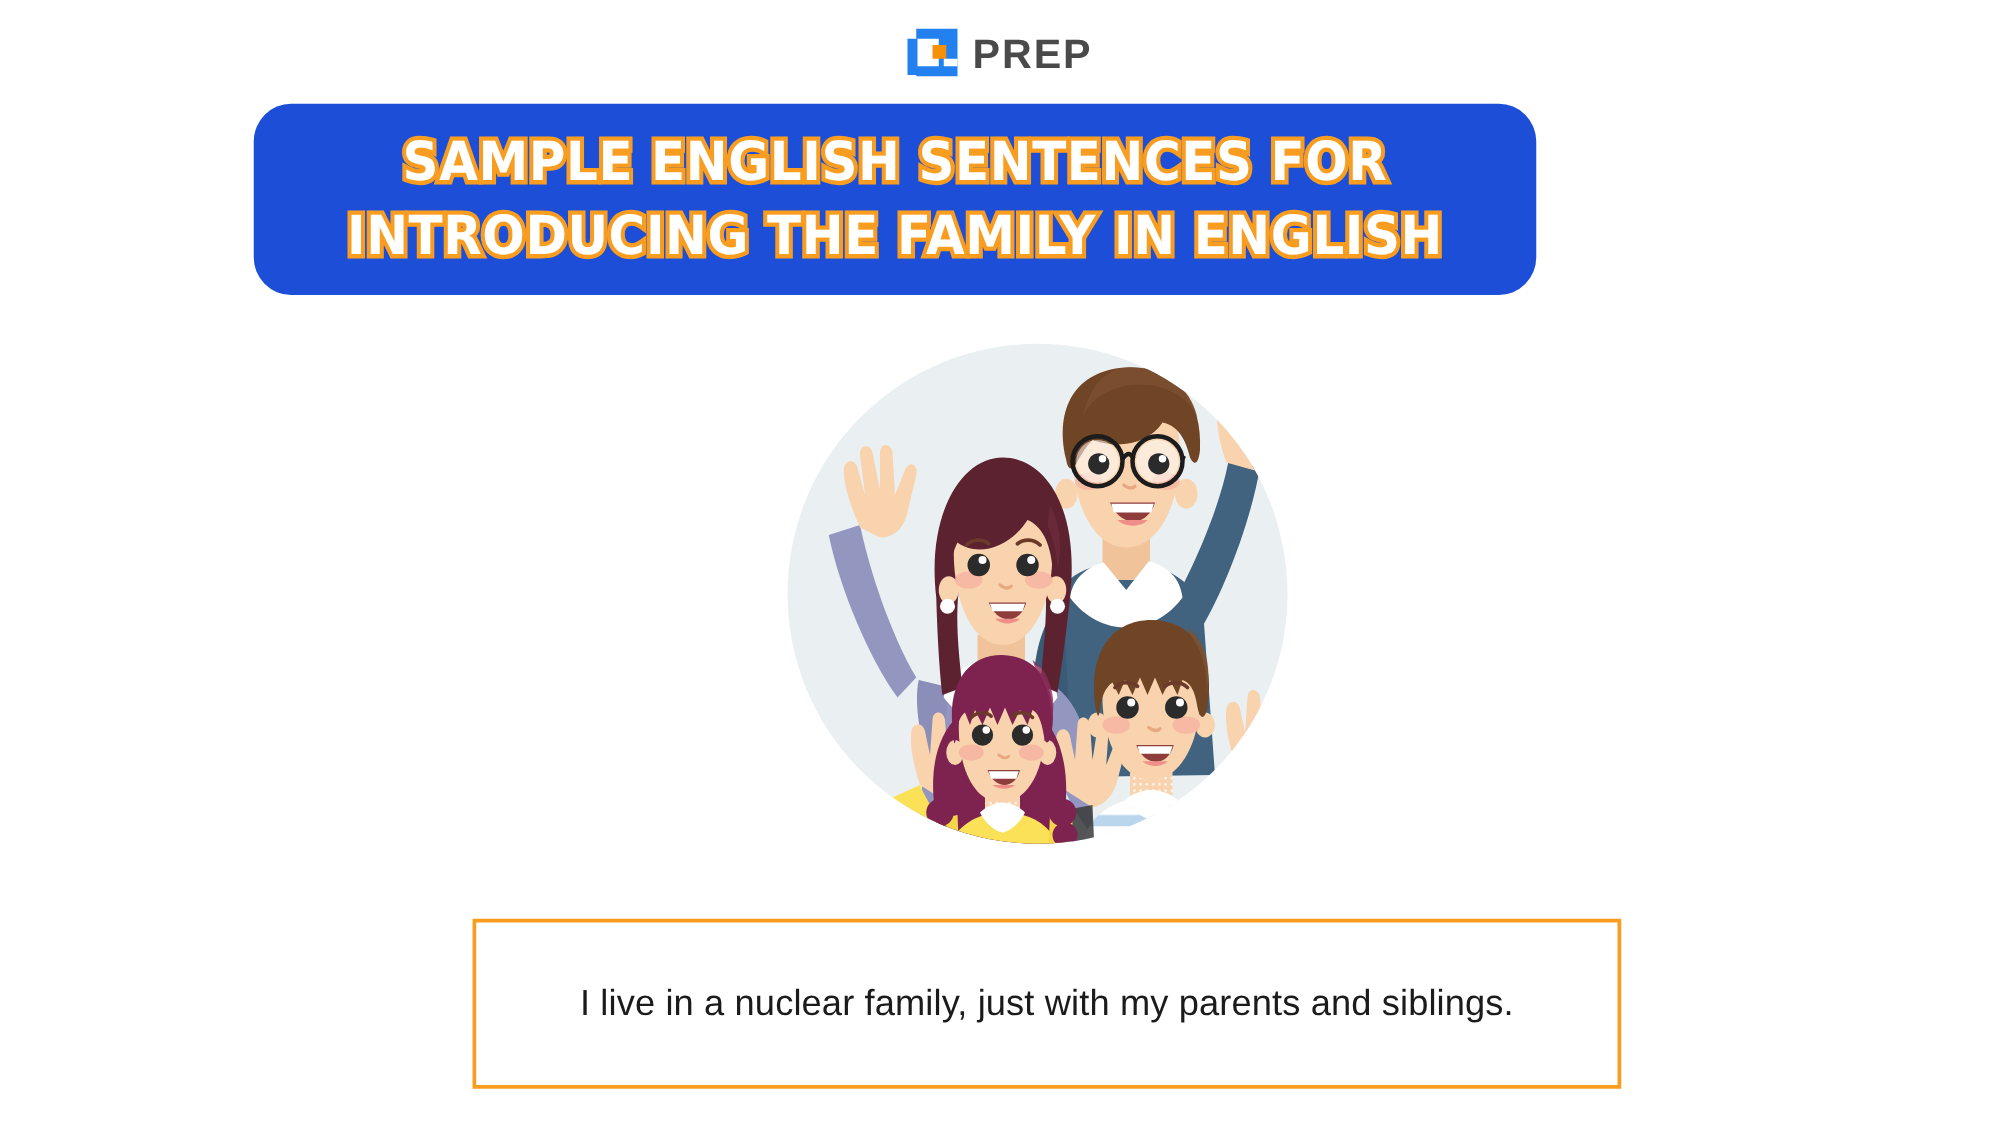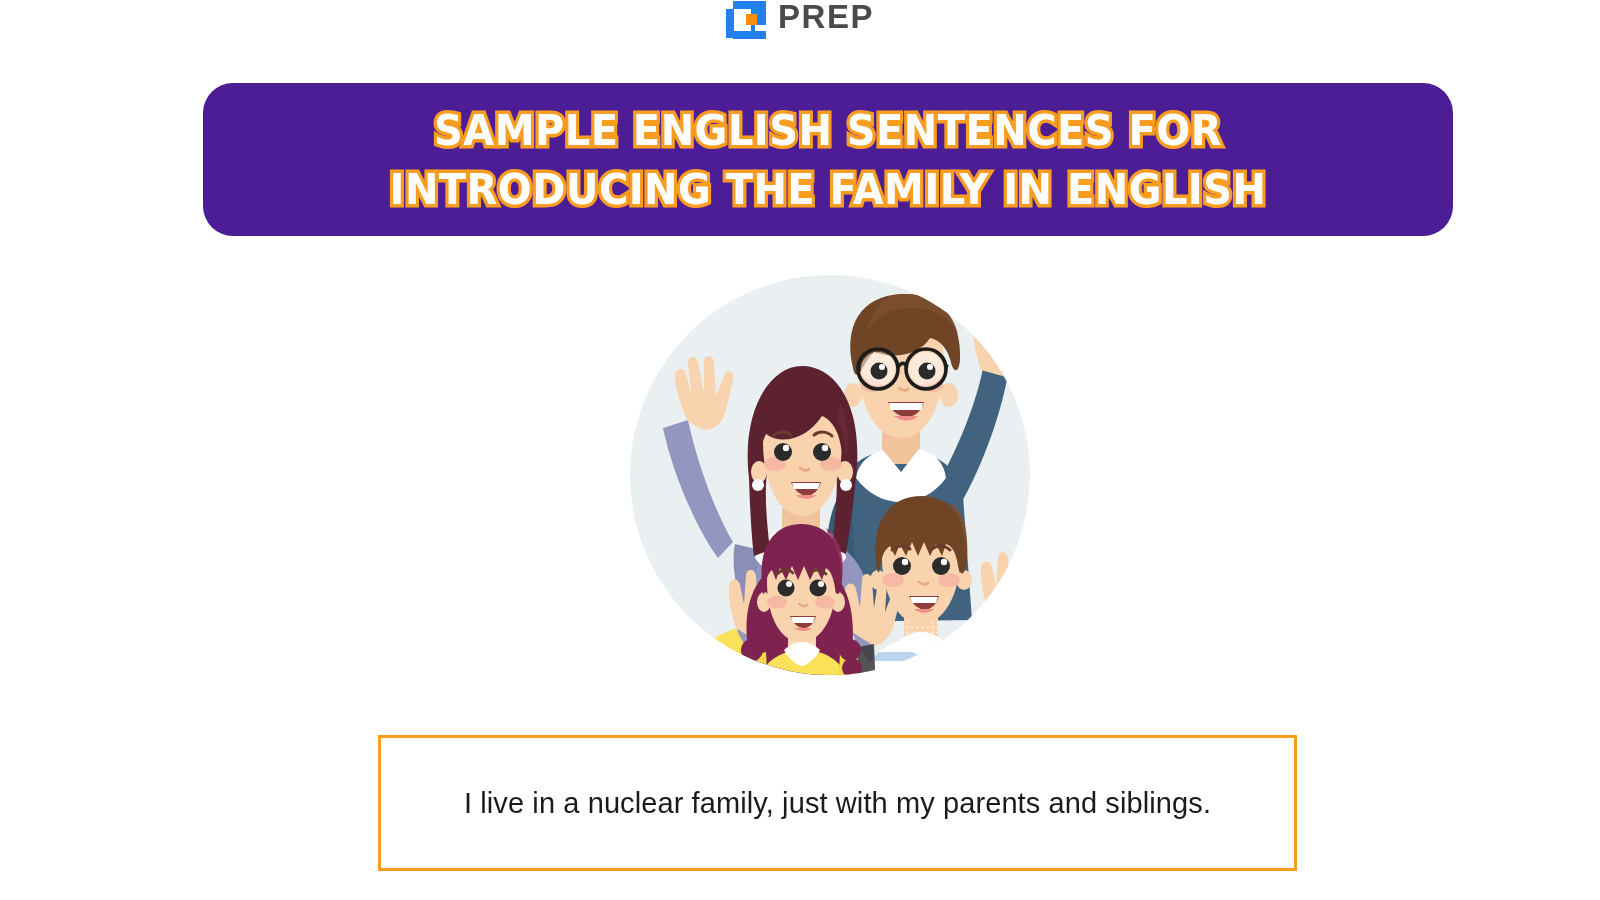--- a/index.html
+++ b/index.html
@@ -7,21 +7,21 @@
   body {
     background:#ffffff;
     font-family:"Liberation Sans", sans-serif;
     overflow:hidden;
     position:relative;
   }
 
   
   .logo-bar{
     position:absolute; left:0; top:0; width:1600px; height:84px;
-    display:flex; align-items:flex-start; justify-content:center; gap:12px;
+    display:flex; align-items:center; justify-content:center; gap:12px;
   }
   .logo-mark{
     width:40px; height:40px; position:relative; flex:0 0 auto;
   }
   .logo-mark .lm-outer{
     position:absolute; left:7px; top:1px; width:33px; height:38px;
     background:#2280ef;
   }
   .logo-mark .lm-notch{
     position:absolute; left:7px; top:9px; width:18px; height:22px;
@@ -40,22 +40,22 @@
     background:#ffffff;
   }
   .logo-word{
     font-size:33px; font-weight:bold; color:#4a4a4a;
     letter-spacing:1.5px; line-height:1;
   }
 
   
   .banner{
     position:absolute; left:203px; top:83px;
-    width:1250px; height:153px;
-    background:#4c1d95;
+    width:1026px; height:153px;
+    background:#1d4ed8;
     border-radius:30px;
     display:flex; align-items:center; justify-content:center;
   }
   .banner-title{
     width:1180px;
     text-align:center;
     font-family:"DejaVu Sans", sans-serif;
     font-size:43px;
     font-weight:bold;
     line-height:1.35;

